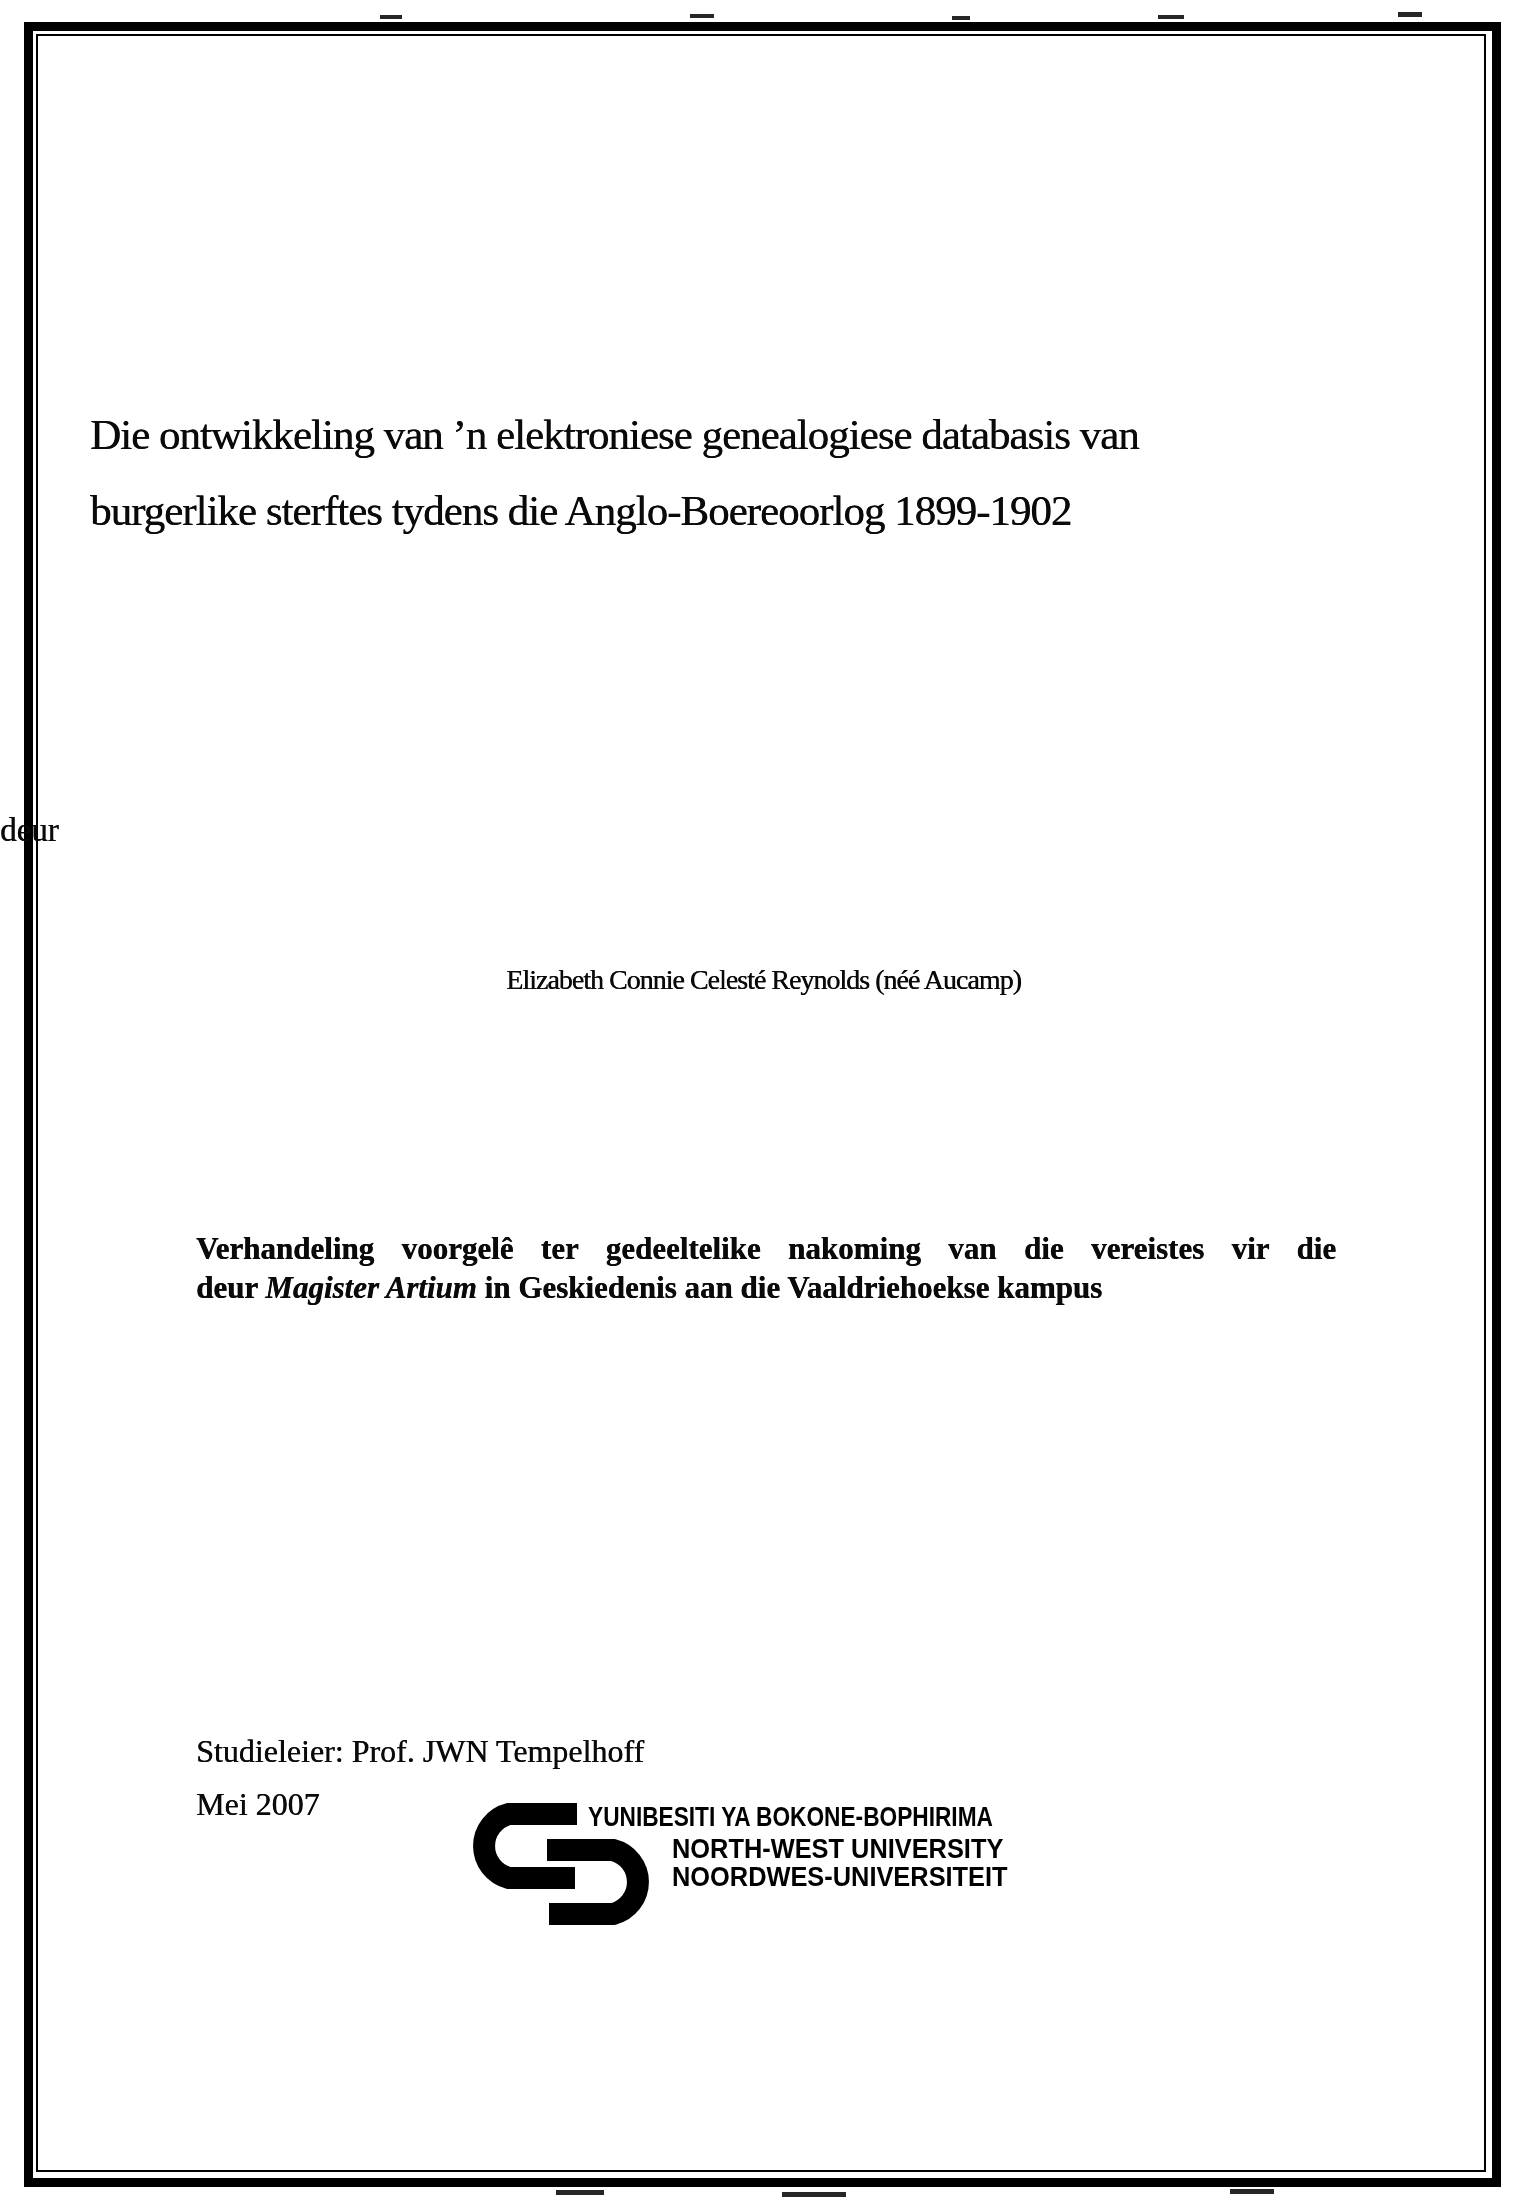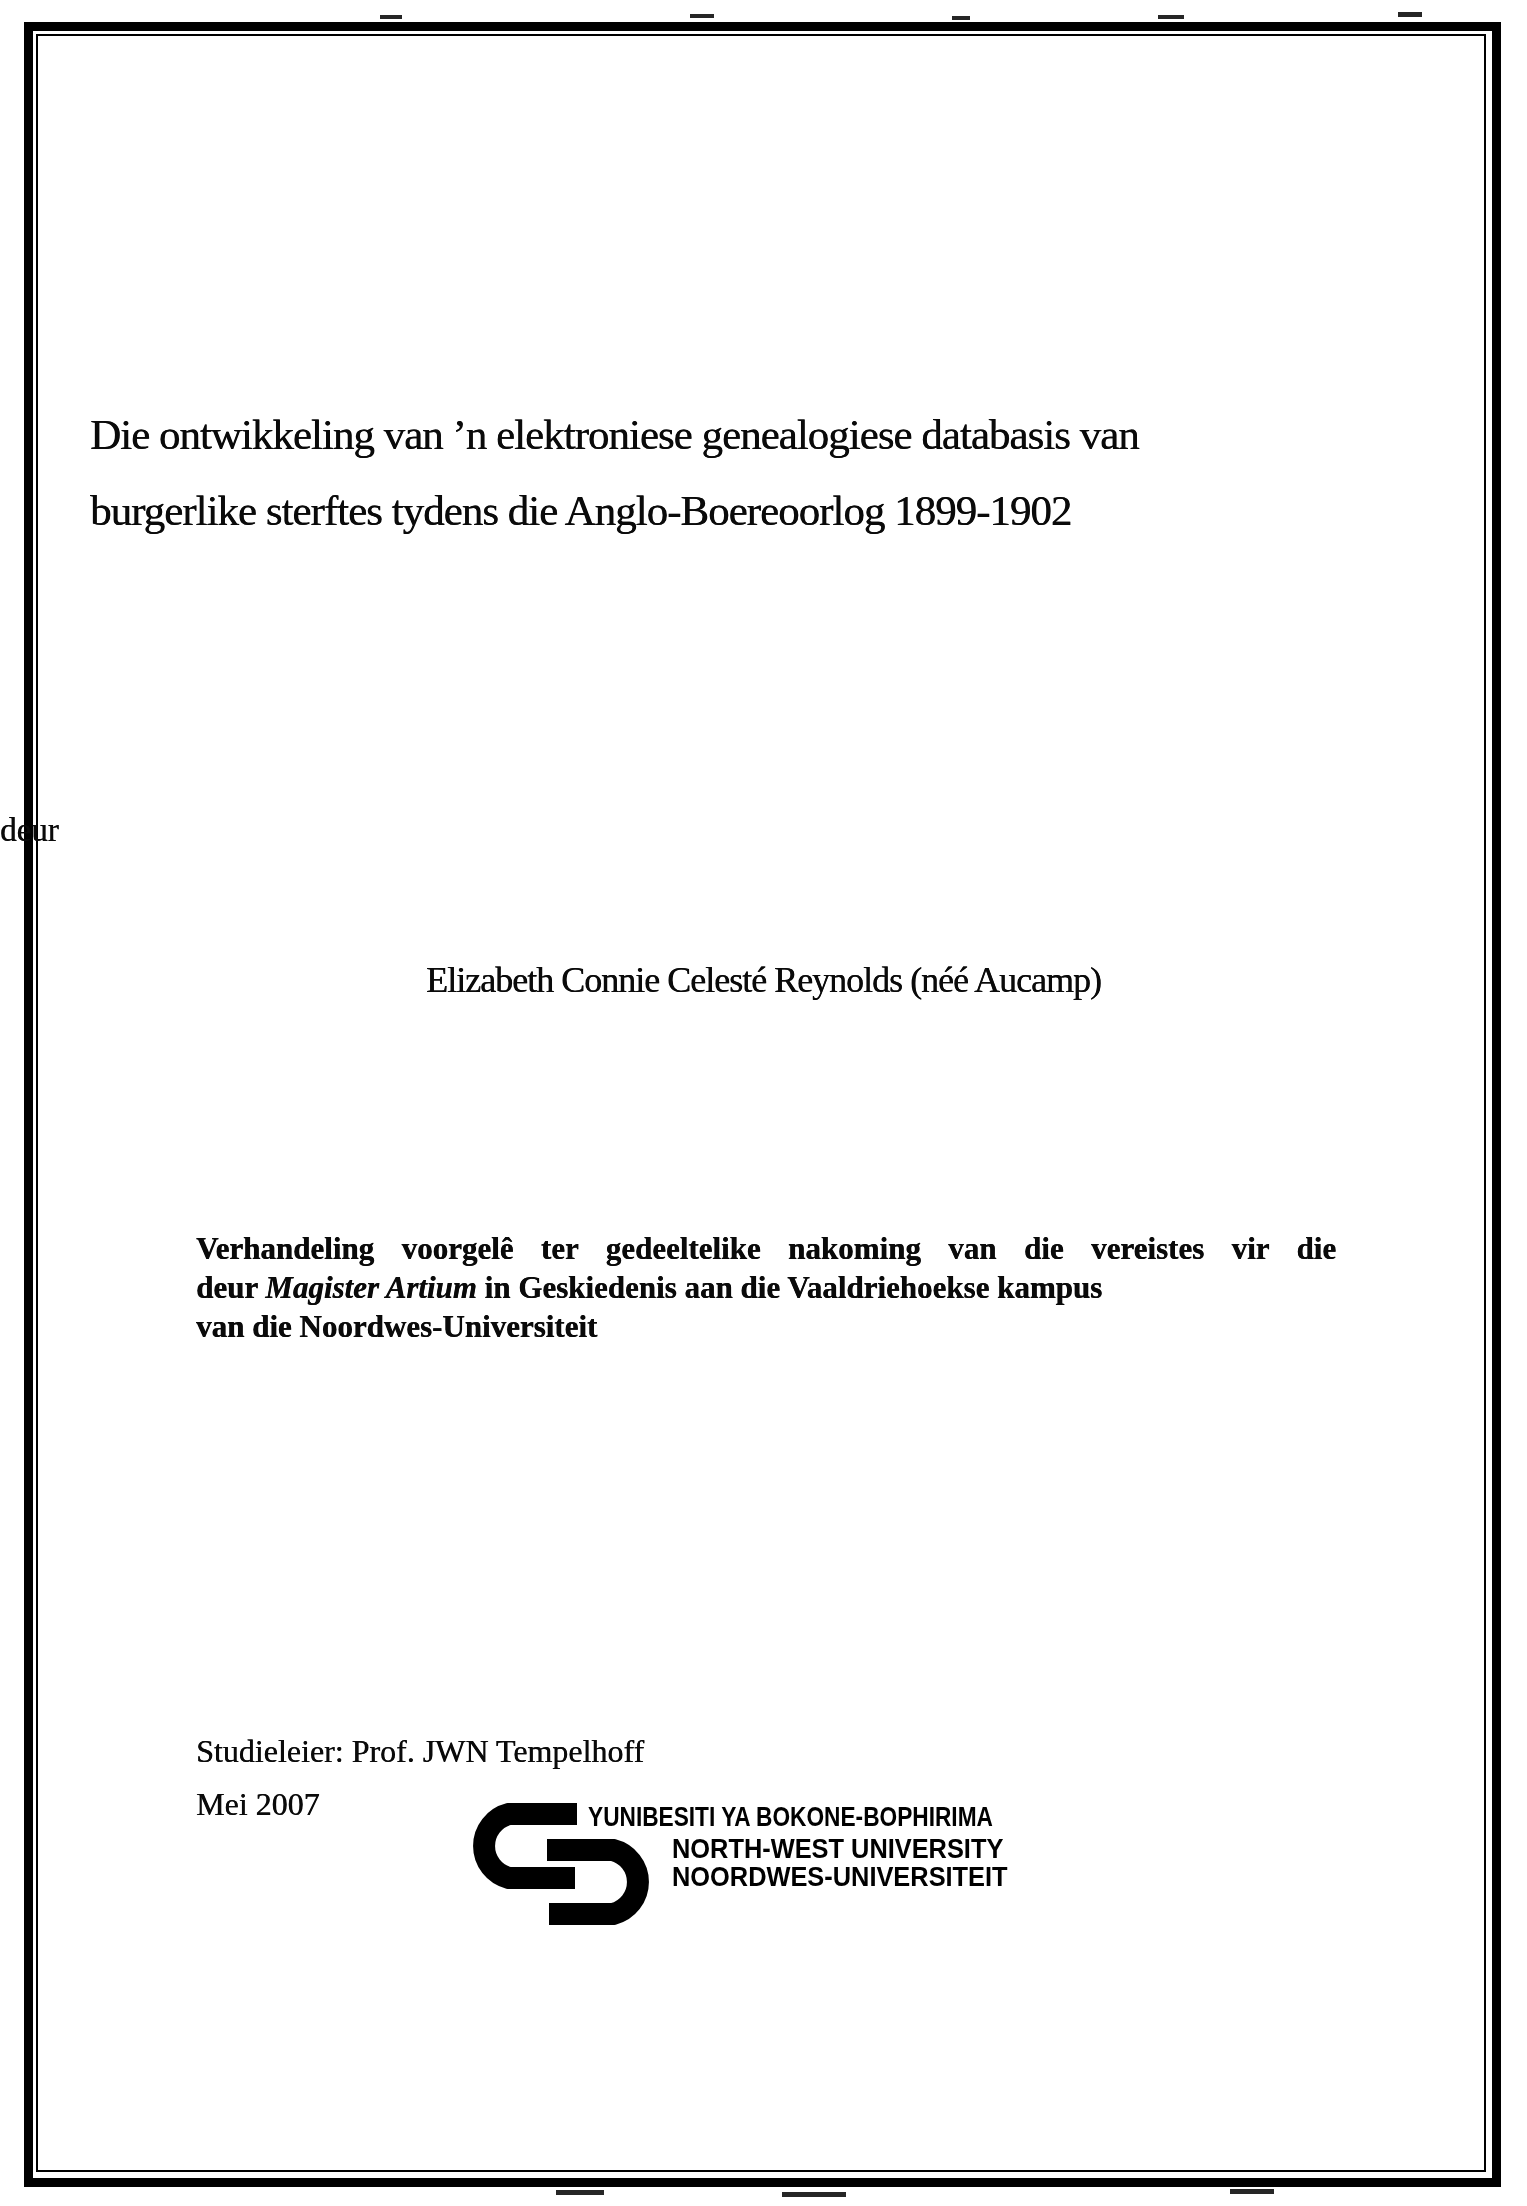--- a/index.html
+++ b/index.html
@@ -35,21 +35,21 @@
     font-size: 43px; line-height: 76px; letter-spacing: -1px;
   }
   .byline {
     position: absolute; left: 0; right: 0; top: 810px;
     text-align: left;
     font-size: 33px; line-height: 40px;
   }
   .author {
     position: absolute; left: 0; right: 0; top: 956px;
     text-align: center;
-    font-size: 36px; line-height: 48px; letter-spacing: -1px;
+    font-size: 28px; line-height: 48px; letter-spacing: -1px;
   }
   .declaration {
     position: absolute; left: 196px; top: 1229px;
     width: 1140px;
     font-size: 31px; line-height: 39px; font-weight: bold;
   }
   .decl-line1 { text-align: justify; text-align-last: justify; }
   .decl-line2 i { font-style: italic; }
   .supervisor-block {
     position: absolute; left: 196px; top: 1725px;
@@ -91,21 +91,20 @@
   <div>burgerlike sterftes tydens die Anglo-Boereoorlog 1899-1902</div>
 </div>
 
 <div class="byline serif-ink">deur</div>
 
 <div class="author serif-ink">Elizabeth Connie Celesté Reynolds (néé Aucamp)</div>
 
 <div class="declaration serif-ink">
   <div class="decl-line1">Verhandeling voorgelê ter gedeeltelike nakoming van die vereistes vir die</div>
   <div class="decl-line2"><span>deur </span><i>Magister Artium</i><span> in Geskiedenis aan die Vaaldriehoekse kampus</span></div>
-  <div class="decl-line3">van die Noordwes-Universiteit</div>
 </div>
 
 <div class="supervisor-block serif-ink">
   <div>Studieleier: Prof. JWN Tempelhoff</div>
   <div>Mei 2007</div>
 </div>
 
 <svg class="logo-mark" viewBox="0 0 196 126" aria-hidden="true">
   <path d="M114 13 H46 a33 33 0 0 0 0 64 H112" fill="none" stroke-width="22" stroke="#000000"></path>
   <path d="M84 49 h66 a33 33 0 0 1 0 64 H86" fill="none" stroke-width="22" stroke="#000000"></path>

